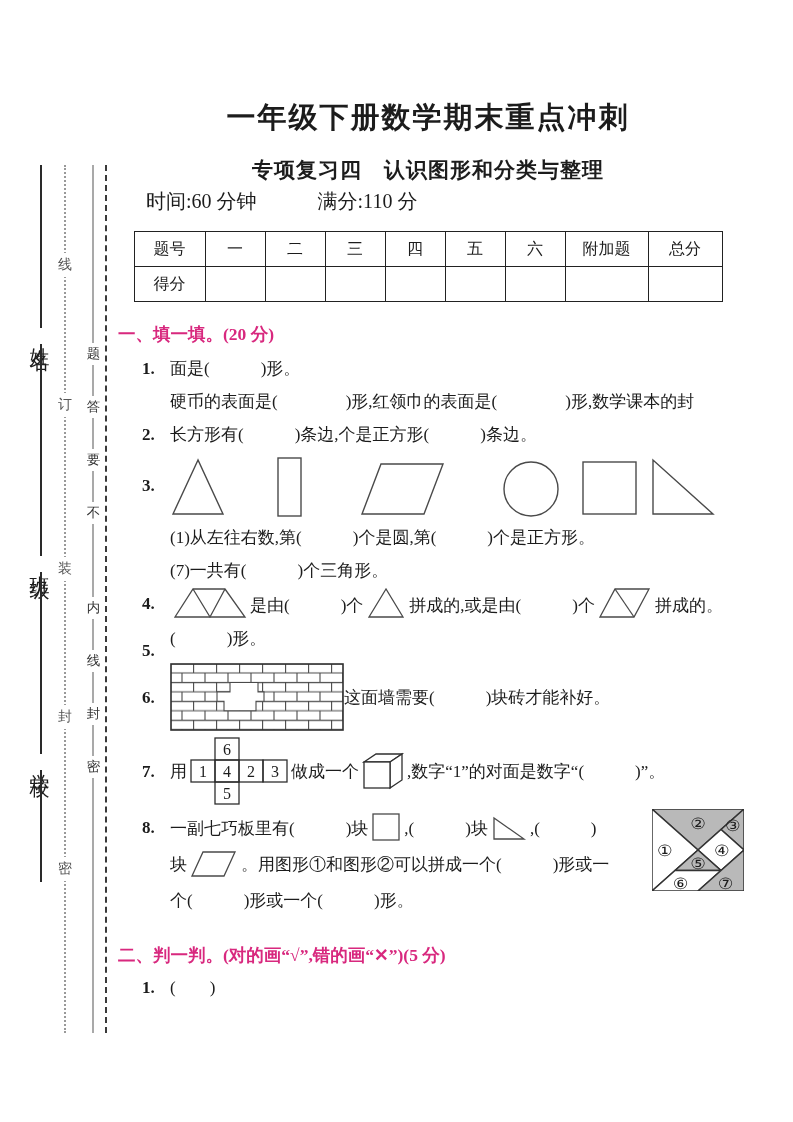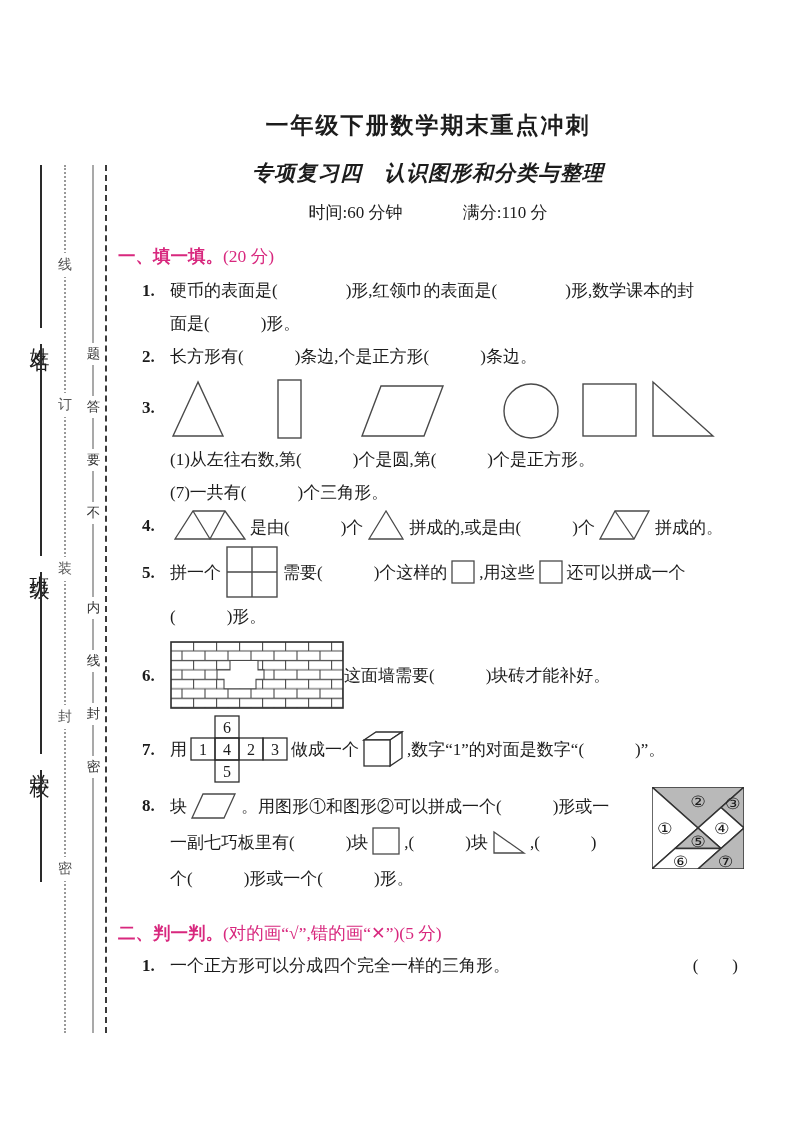--- a/index.html
+++ b/index.html
@@ -12,30 +12,30 @@
   .col1{position:absolute;left:27px;top:165px;display:flex;flex-direction:column;align-items:center;}
   .rule{width:2px;background:#2a2a2a;}
   .vfield{writing-mode:vertical-rl;text-orientation:upright;font-size:20px;letter-spacing:4px;padding:4px 0;}
   .vline-dot{position:absolute;left:64px;top:165px;height:868px;border-left:2px dotted #999;}
   .vline-gray{position:absolute;left:92px;top:165px;height:868px;border-left:2px solid #a9a9a9;}
   .vline-dash{position:absolute;left:105px;top:165px;height:868px;border-left:2px dashed #3a3a3a;}
   .sidechar{position:absolute;width:16px;left:-9px;text-align:center;background:#fff;padding:3px 0;font-size:14px;color:#555;}
   .sealchar{position:absolute;width:15px;left:-8px;text-align:center;background:#fff;padding:2px 0;font-size:13.5px;color:#333;}
   
   .main{position:absolute;left:118px;top:92px;width:620px;}
-  .title{text-align:center;font-size:23px;font-weight:bold;letter-spacing:2px;margin-top:18px;}
-  .subtitle{text-align:center;font-size:21px;font-weight:bold;margin-top:18px;letter-spacing:1px;font-style:italic;}
-  .timerow{text-align:center;font-size:17px;margin-top:14px;}
+  .title{text-align:center;font-size:29px;font-weight:bold;letter-spacing:2px;margin-top:6px;}
+  .subtitle{text-align:center;font-size:21px;font-weight:bold;margin-top:18px;letter-spacing:1px;}
+  .timerow{font-size:20px;margin-top:4px;}
   .timerow span{margin:0 28px;}
   table.score{border-collapse:collapse;margin:16px auto 0 auto;table-layout:fixed;}
   table.score td{border:1.4px solid #222;height:34px;text-align:center;font-size:16px;padding:0;}
   td.c-label{width:70px;} td.c-num{width:59px;} td.c-extra{width:82px;} td.c-total{width:73px;}
   .pink{color:#d8287e;}
   .sec{font-size:17.5px;font-weight:bold;margin-top:20px;}
-  .sec .light{font-weight:normal;}
+  .sec .light{font-weight:bold;}
   .question{position:relative;padding-left:52px;font-size:17px;line-height:33px;}
   .qno{position:absolute;left:24px;top:0;font-weight:bold;}
   .qline{white-space:nowrap;}
   svg.shape{vertical-align:-8px;margin:0 3px;}
   svg{shape-rendering:geometricPrecision;}
   .q-flex{display:flex;align-items:center;}
   .q-flex .qno{top:50%;transform:translateY(-50%);}
   .j1{display:flex;justify-content:space-between;}
   .footer{ text-align:center;margin-top:12px;font-size:15px;color:#444;letter-spacing:3px;}
 </style>
@@ -75,29 +75,55 @@
 
 <div class="main">
 
   <div class="title">一年级下册数学期末重点冲刺</div>
   <div class="subtitle">专项复习四　认识图形和分类与整理</div>
   <div class="timerow">
     <span>时间:60 分钟</span>
     <span>满分:110 分</span>
   </div>
 
+  <table class="score">
+    <tbody>
+        <tr>
+      <td class="c-label">题号</td>
+      <td class="c-num">一</td>
+      <td class="c-num">二</td>
+      <td class="c-num">三</td>
+      <td class="c-num">四</td>
+      <td class="c-num">五</td>
+      <td class="c-num">六</td>
+      <td class="c-extra">附加题</td>
+      <td class="c-total">总分</td>
+    </tr>
+    <tr>
+      <td>得分</td>
+      <td></td>
+          <td></td>
+      <td></td>
+          <td></td>
+      <td></td>
+          <td></td>
+      <td></td>
+          <td></td>
+    </tr>
+  </tbody>
+    </table>
 
   <div class="sec pink">
     <span>一、填一填。</span><span class="light">(20 分)</span>
   </div>
 
   <div class="question" style="margin-top:6px">
     <span class="qno">1.</span>
+    <div class="qline">面是(　　　)形。</div>
     <div class="qline">硬币的表面是(　　　　)形,红领巾的表面是(　　　　)形,数学课本的封</div>
-    <div class="qline">面是(　　　)形。</div>
   </div>
 
   <div class="question">
     <span class="qno">2.</span>
     <div class="qline">长方形有(　　　)条边,个是正方形(　　　)条边。</div>
   </div>
 
   <div class="question">
     <span class="qno" style="top:14px">3.</span>
     <svg width="545" height="64" style="display:block;margin:4px 0 2px 0" fill="none" stroke="#4a4a4a" stroke-width="1.4">
@@ -122,36 +148,20 @@
         <polygon points="20,2 3,30 37,30"></polygon>
       </svg><span>拼成的,或是由(　　　)个</span><svg class="shape" width="54" height="32" fill="none" stroke="#4a4a4a" stroke-width="1.3">
         <polygon points="2,30 17,2 51,2 36,30"></polygon>
         <path d="M17,2 L36,30"></path>
       </svg><span>拼成的。</span>
     </div>
   </div>
 
   <div class="question">
     <span class="qno" style="top:12px">5.</span>
-    <div class="qline" style="display:flex;align-items:center;height:56px">
-      <span>拼一个</span>
-      <svg width="54" height="54" style="margin:0 4px" fill="none" stroke="#4a4a4a" stroke-width="1.4">
-        <rect x="2" y="2" width="50" height="50"></rect>
-        <path d="M27,2 V52 M2,27 H52"></path>
-      </svg>
-      <span>需要(　　　)个这样的</span>
-      <svg width="26" height="26" style="margin:0 3px" fill="none" stroke="#4a4a4a" stroke-width="1.3">
-          <rect x="2" y="2" width="22" height="22"></rect>
-        </svg>
-      <span>,用这些</span>
-      <svg width="26" height="26" style="margin:0 3px" fill="none" stroke="#4a4a4a" stroke-width="1.3">
-          <rect x="2" y="2" width="22" height="22"></rect>
-        </svg>
-      <span>还可以拼成一个</span>
-    </div>
     <div class="qline">(　　　)形。</div>
   </div>
 
   <div class="question q-flex" style="margin-top:8px">
     <span class="qno">6.</span>
     <svg width="174" height="68">
       <defs>
         <pattern id="brick" patternUnits="userSpaceOnUse" width="23" height="18.9">
           <path d="M0,0.6 H23 M0,10 H23 M0.6,0 V10 M12,10 V18.9" stroke="#4a4a4a" stroke-width="1.1" fill="none"></path>
         </pattern>
@@ -189,30 +199,30 @@
       <polygon points="3,11 15,3 41,3 29,11"></polygon>
       <polygon points="29,11 41,3 41,29 29,37"></polygon>
       <rect x="3" y="11" width="26" height="26"></rect>
     </svg>
     <span>,数字“1”的对面是数字“(　　　)”。</span>
   </div>
 
   <div class="question" style="margin-top:6px">
     <span class="qno">8.</span>
     <div class="qline" style="line-height:36px">
-      <span>块</span><svg class="shape" width="48" height="28" fill="none" stroke="#4a4a4a" stroke-width="1.3">
-          <polygon points="2,26 13,2 45,2 34,26"></polygon>
-        </svg><span>。用图形①和图形②可以拼成一个(　　　)形或一</span>
-    </div>
-    <div class="qline" style="line-height:36px">
       <span>一副七巧板里有(　　　)块</span><svg class="shape" width="30" height="30" fill="none" stroke="#4a4a4a" stroke-width="1.3">
           <rect x="2" y="2" width="26" height="26"></rect>
         </svg><span>,(　　　)块</span><svg class="shape" width="36" height="27" fill="none" stroke="#4a4a4a" stroke-width="1.3">
           <polygon points="3,3 3,24 33,24"></polygon>
         </svg><span>,(　　　)</span>
+    </div>
+    <div class="qline" style="line-height:36px">
+      <span>块</span><svg class="shape" width="48" height="28" fill="none" stroke="#4a4a4a" stroke-width="1.3">
+          <polygon points="2,26 13,2 45,2 34,26"></polygon>
+        </svg><span>。用图形①和图形②可以拼成一个(　　　)形或一</span>
     </div>
     <div class="qline" style="line-height:36px">个(　　　)形或一个(　　　)形。</div>
 
     <svg width="92" height="82" viewBox="0 0 100 100" preserveAspectRatio="none" style="position:absolute;left:534px;top:-2px">
       <g stroke="#333" stroke-width="1.6" stroke-linejoin="round">
         <polygon points="0,0 100,0 50,50" fill="#b9b9b9"></polygon>
         <polygon points="0,0 50,50 0,100" fill="#ffffff"></polygon>
         <polygon points="100,0 75,25 100,50" fill="#b9b9b9"></polygon>
         <polygon points="75,25 100,50 75,75 50,50" fill="#ffffff"></polygon>
         <polygon points="25,75 50,50 75,75" fill="#b9b9b9"></polygon>
@@ -230,17 +240,16 @@
       </g>
     </svg>
   </div>
 
   <div class="sec pink" style="margin-top:24px">
     <span>二、判一判。</span><span class="light">(对的画“√”,错的画“✕”)(5 分)</span>
   </div>
 
   <div class="question j1" style="margin-top:4px">
     <span class="qno">1.</span>
-    <span>一个正方形可以分成四个完全一样的三角形。</span>
     <span>(　　)</span>
   </div>
 
 </div>
 
 </body></html>

